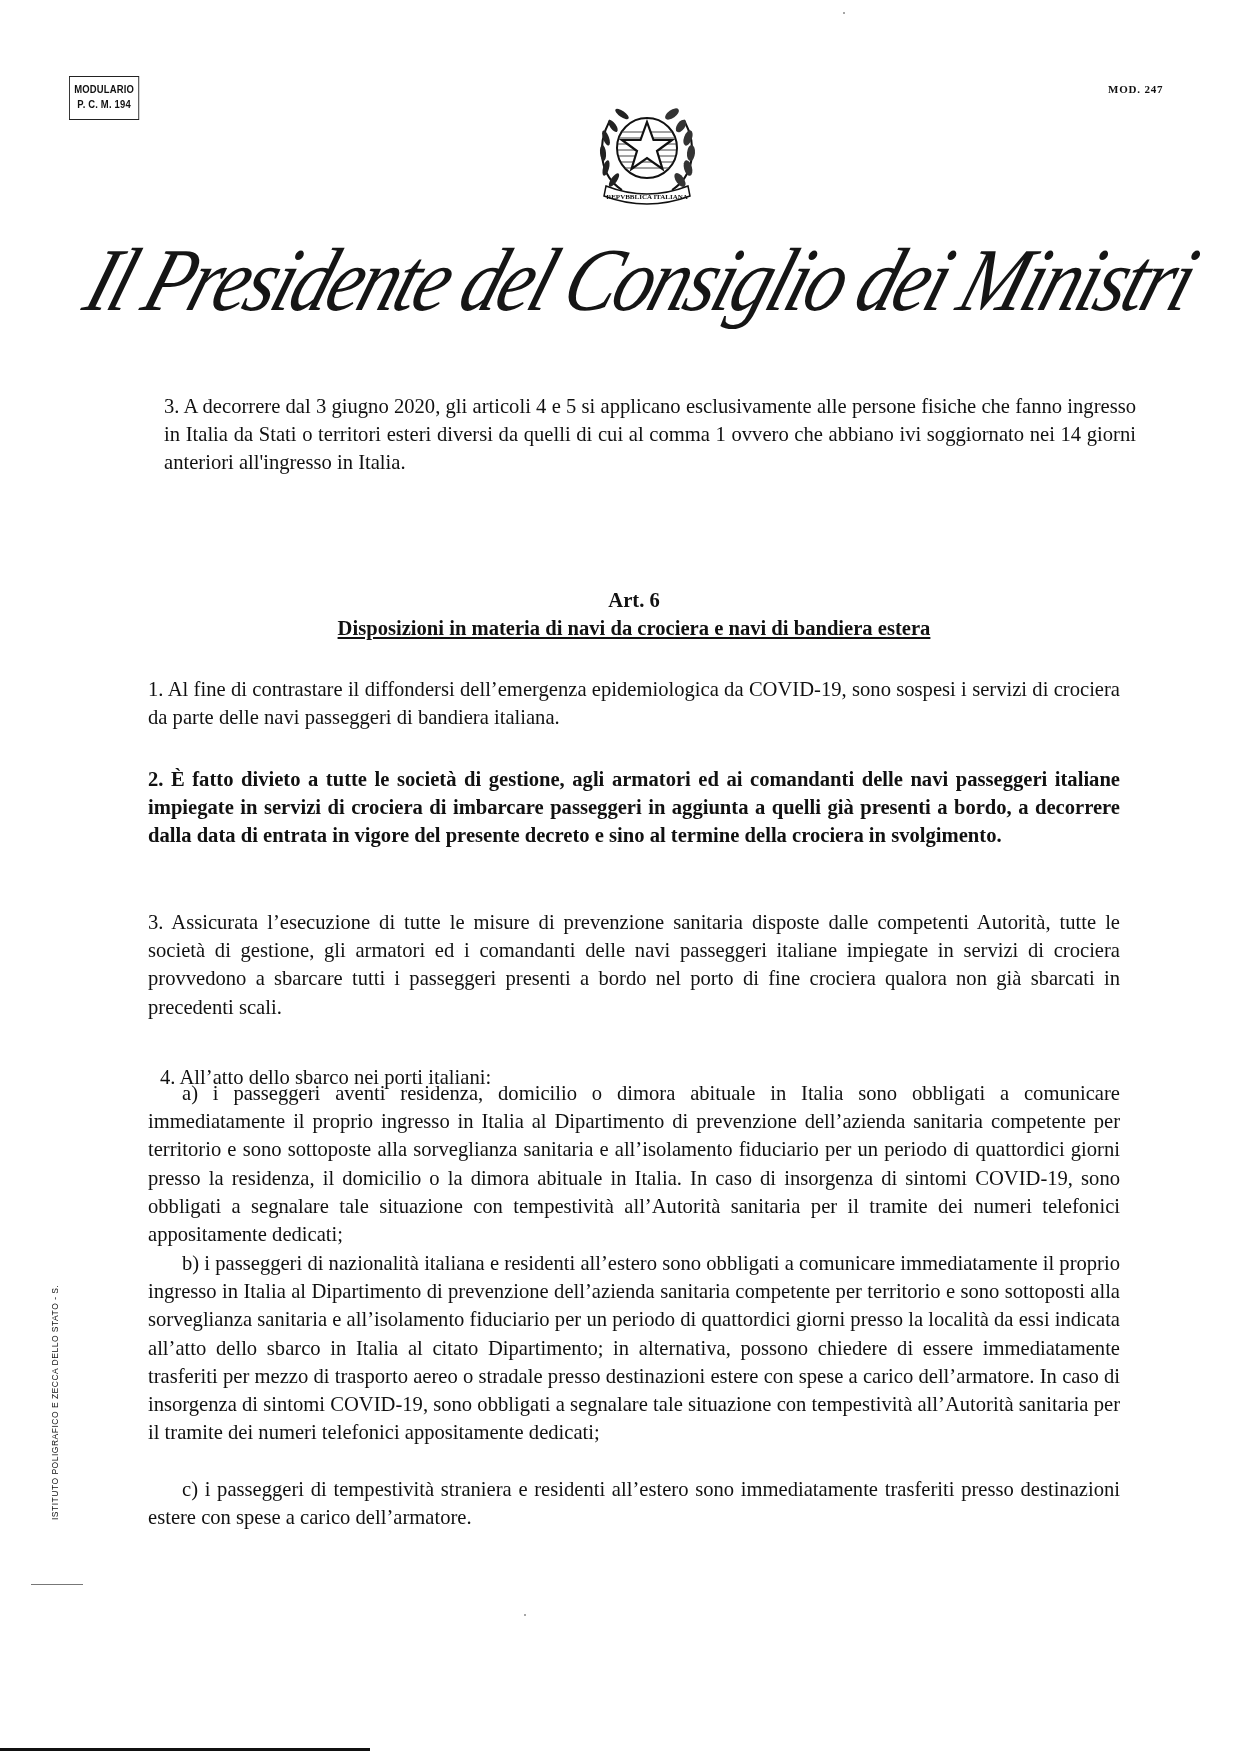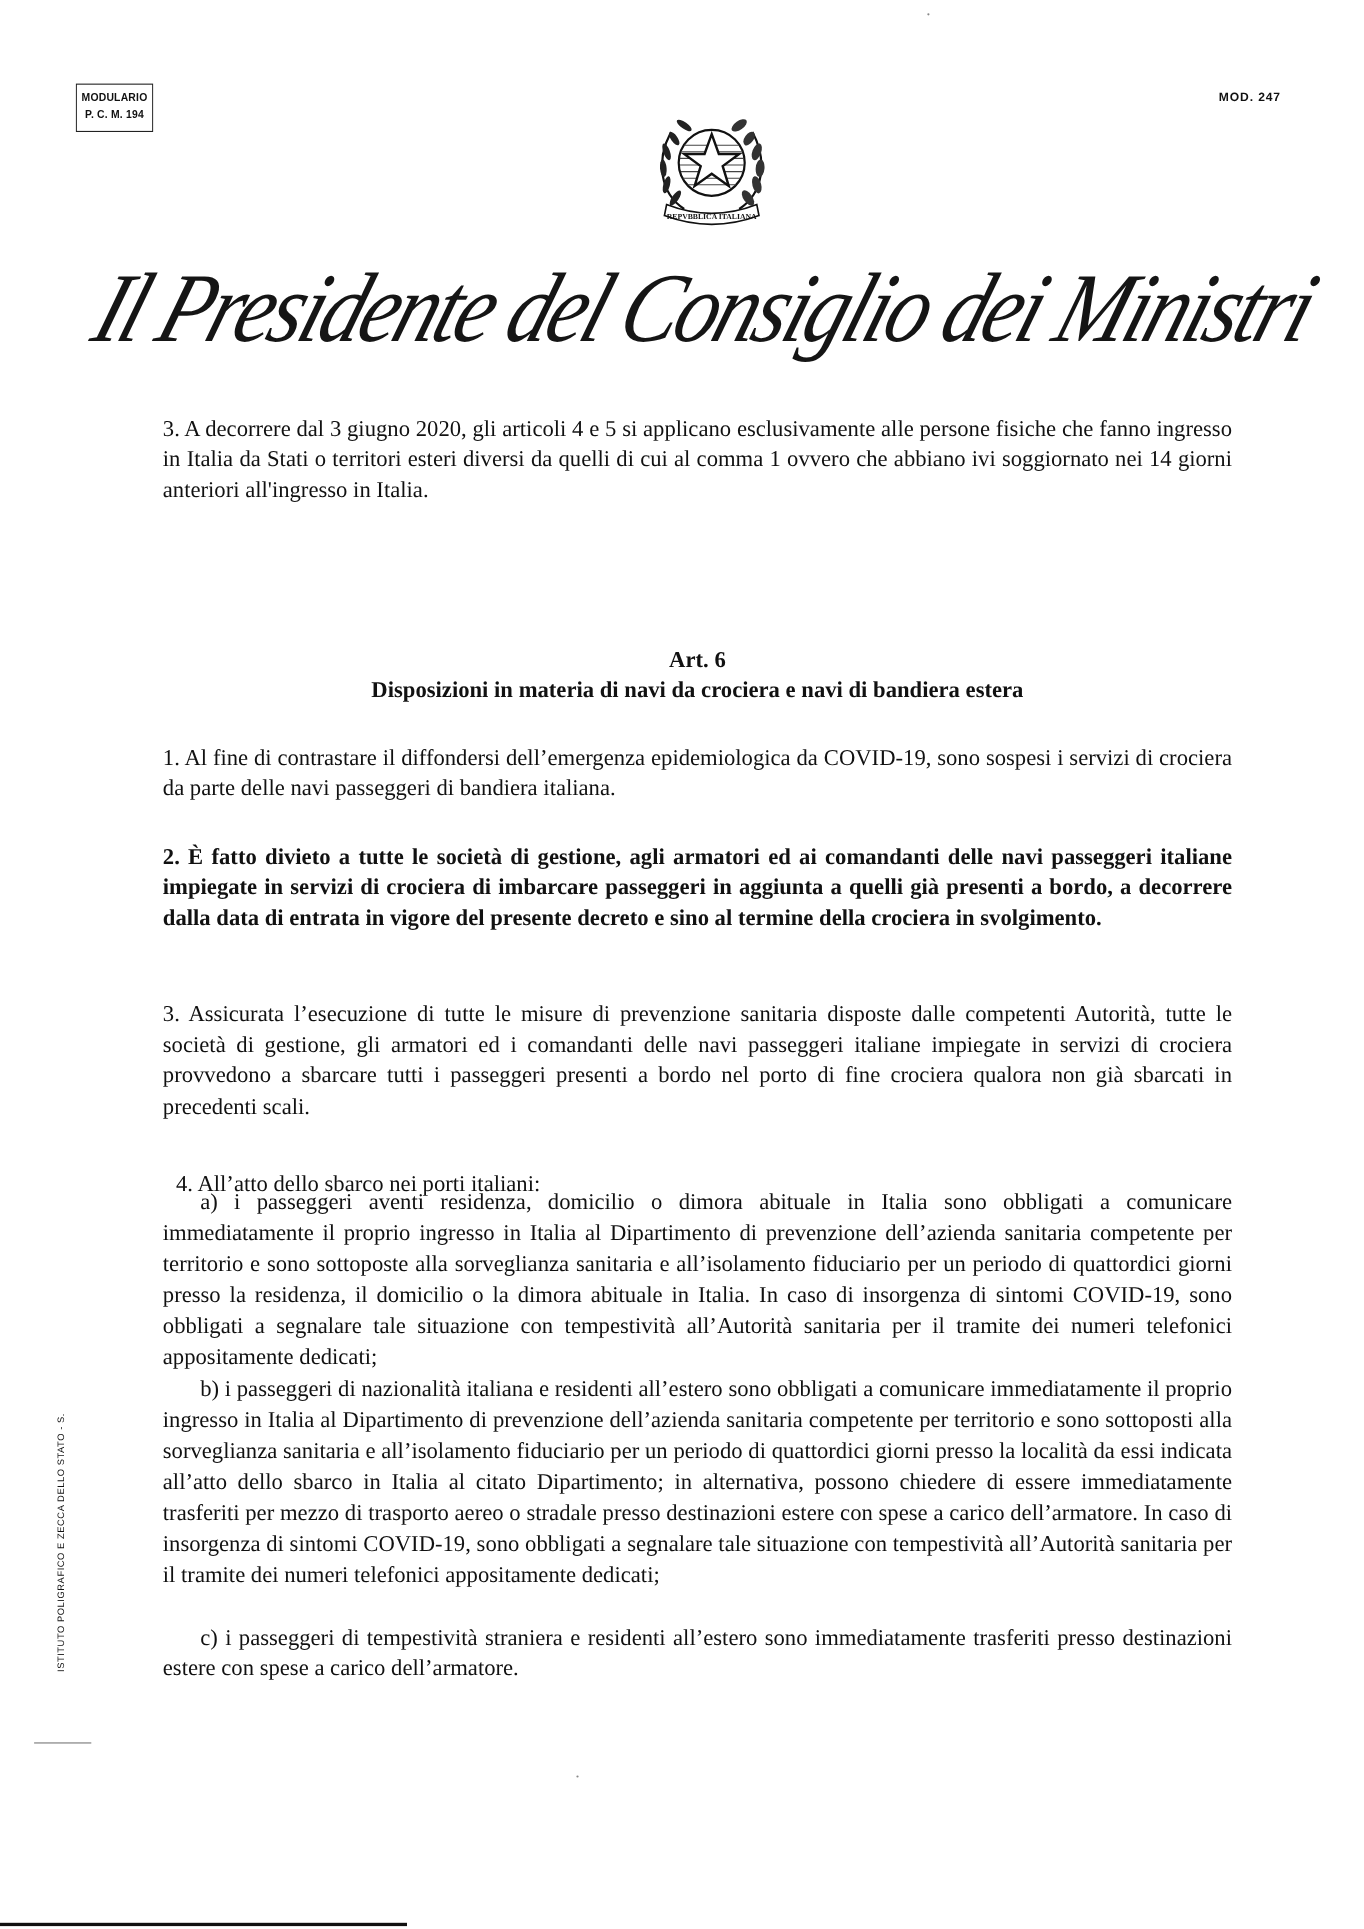--- a/index.html
+++ b/index.html
@@ -9,21 +9,21 @@
     }
     .modulario {
       position: absolute; left: 69px; top: 76px; width: 78px; height: 44px;
       border: 1.5px solid #222; box-sizing: border-box;
       font-family: "Liberation Sans", sans-serif; font-weight: bold;
       font-size: 10.5px; line-height: 15px; text-align: center; padding-top: 5px;
       letter-spacing: 0.2px; transform: scaleX(0.9); transform-origin: left top;
     }
     .mod-number {
       position: absolute; left: 1108px; top: 83px;
-      font-family: Liberation Sans, sans-serif; font-weight: bold; font-size: 11px;
+      font-family: Liberation Serif, serif; font-weight: bold; font-size: 11px;
       letter-spacing: 0.8px;
     }
     .emblem { position: absolute; left: 592px; top: 98px; width: 110px; height: 112px; font-weight: bold; }
     .letterhead {
       position: absolute; left: 90px; top: 205px; width: 1060px; height: 150px;
     }
     .letterhead-text {
       position: absolute; left: 0; top: 0; width: 1060px;
       font-family: "Liberation Serif", serif; font-style: italic;
       font-size: 78px; line-height: 150px; letter-spacing: -3px; white-space: nowrap;
@@ -98,24 +98,24 @@
 
     <path d="M14 88 Q55 104 96 88 L98 98 Q55 114 12 98 Z" fill="#fff" stroke="#111" stroke-width="1.5"></path>
     <text x="55" y="101" text-anchor="middle" font-family="Liberation Serif, serif" font-size="7" fill="#111">REPVBBLICA ITALIANA</text>
   </svg>
 </div>
 
 <div class="letterhead">
   <div class="letterhead-text">Il Presidente del Consiglio dei Ministri</div>
 </div>
 
-<p class="para" style="top:376px; margin:0;">3. A decorrere dal 3 giugno 2020, gli articoli 4 e 5 si applicano esclusivamente alle persone fisiche che fanno ingresso in Italia da Stati o territori esteri diversi da quelli di cui al comma 1 ovvero che abbiano ivi soggiornato nei 14 giorni anteriori all'ingresso in Italia.</p>
+<p class="para" style="top:376px; margin:16px;">3. A decorrere dal 3 giugno 2020, gli articoli 4 e 5 si applicano esclusivamente alle persone fisiche che fanno ingresso in Italia da Stati o territori esteri diversi da quelli di cui al comma 1 ovvero che abbiano ivi soggiornato nei 14 giorni anteriori all'ingresso in Italia.</p>
 
 <div class="art-title" style="top:586px;">Art. 6</div>
-<div class="art-title" style="top:614px;">Disposizioni in materia di navi da crociera e navi di bandiera estera</div>
+<div class="art-title" style="top:614px;text-decoration:underline;">Disposizioni in materia di navi da crociera e navi di bandiera estera</div>
 
 <p class="para" style="top:675px; margin:0;">1. Al fine di contrastare il diffondersi dell’emergenza epidemiologica da COVID-19, sono sospesi i servizi di crociera da parte delle navi passeggeri di bandiera italiana.</p>
 <p class="para" style="top:765px; margin:0;font-weight:bold;">2. È fatto divieto a tutte le società di gestione, agli armatori ed ai comandanti delle navi passeggeri italiane impiegate in servizi di crociera di imbarcare passeggeri in aggiunta a quelli già presenti a bordo, a decorrere dalla data di entrata in vigore del presente decreto e sino al termine della crociera in svolgimento.</p>
 <p class="para" style="top:908px; margin:0;">3. Assicurata l’esecuzione di tutte le misure di prevenzione sanitaria disposte dalle competenti Autorità, tutte le società di gestione, gli armatori ed i comandanti delle navi passeggeri italiane impiegate in servizi di crociera provvedono a sbarcare tutti i passeggeri presenti a bordo nel porto di fine crociera qualora non già sbarcati in precedenti scali.</p>
 <p class="para" style="top:1051px; margin:12px;">4. All’atto dello sbarco nei porti italiani:</p>
 
 <p class="para indent" style="top:1079px; margin:0;">a) i passeggeri aventi residenza, domicilio o dimora abituale in Italia sono obbligati a comunicare immediatamente il proprio ingresso in Italia al Dipartimento di prevenzione dell’azienda sanitaria competente per territorio e sono sottoposte alla sorveglianza sanitaria e all’isolamento fiduciario per un periodo di quattordici giorni presso la residenza, il domicilio o la dimora abituale in Italia. In caso di insorgenza di sintomi COVID-19, sono obbligati a segnalare tale situazione con tempestività all’Autorità sanitaria per il tramite dei numeri telefonici appositamente dedicati;</p>
 <p class="para indent" style="top:1249px; margin:0;">b) i passeggeri di nazionalità italiana e residenti all’estero sono obbligati a comunicare immediatamente il proprio ingresso in Italia al Dipartimento di prevenzione dell’azienda sanitaria competente per territorio e sono sottoposti alla sorveglianza sanitaria e all’isolamento fiduciario per un periodo di quattordici giorni presso la località da essi indicata all’atto dello sbarco in Italia al citato Dipartimento; in alternativa, possono chiedere di essere immediatamente trasferiti per mezzo di trasporto aereo o stradale presso destinazioni estere con spese a carico dell’armatore. In caso di insorgenza di sintomi COVID-19, sono obbligati a segnalare tale situazione con tempestività all’Autorità sanitaria per il tramite dei numeri telefonici appositamente dedicati;</p>
 <p class="para indent" style="top:1475px; margin:0;">c) i passeggeri di tempestività straniera e residenti all’estero sono immediatamente trasferiti presso destinazioni estere con spese a carico dell’armatore.</p>
 

